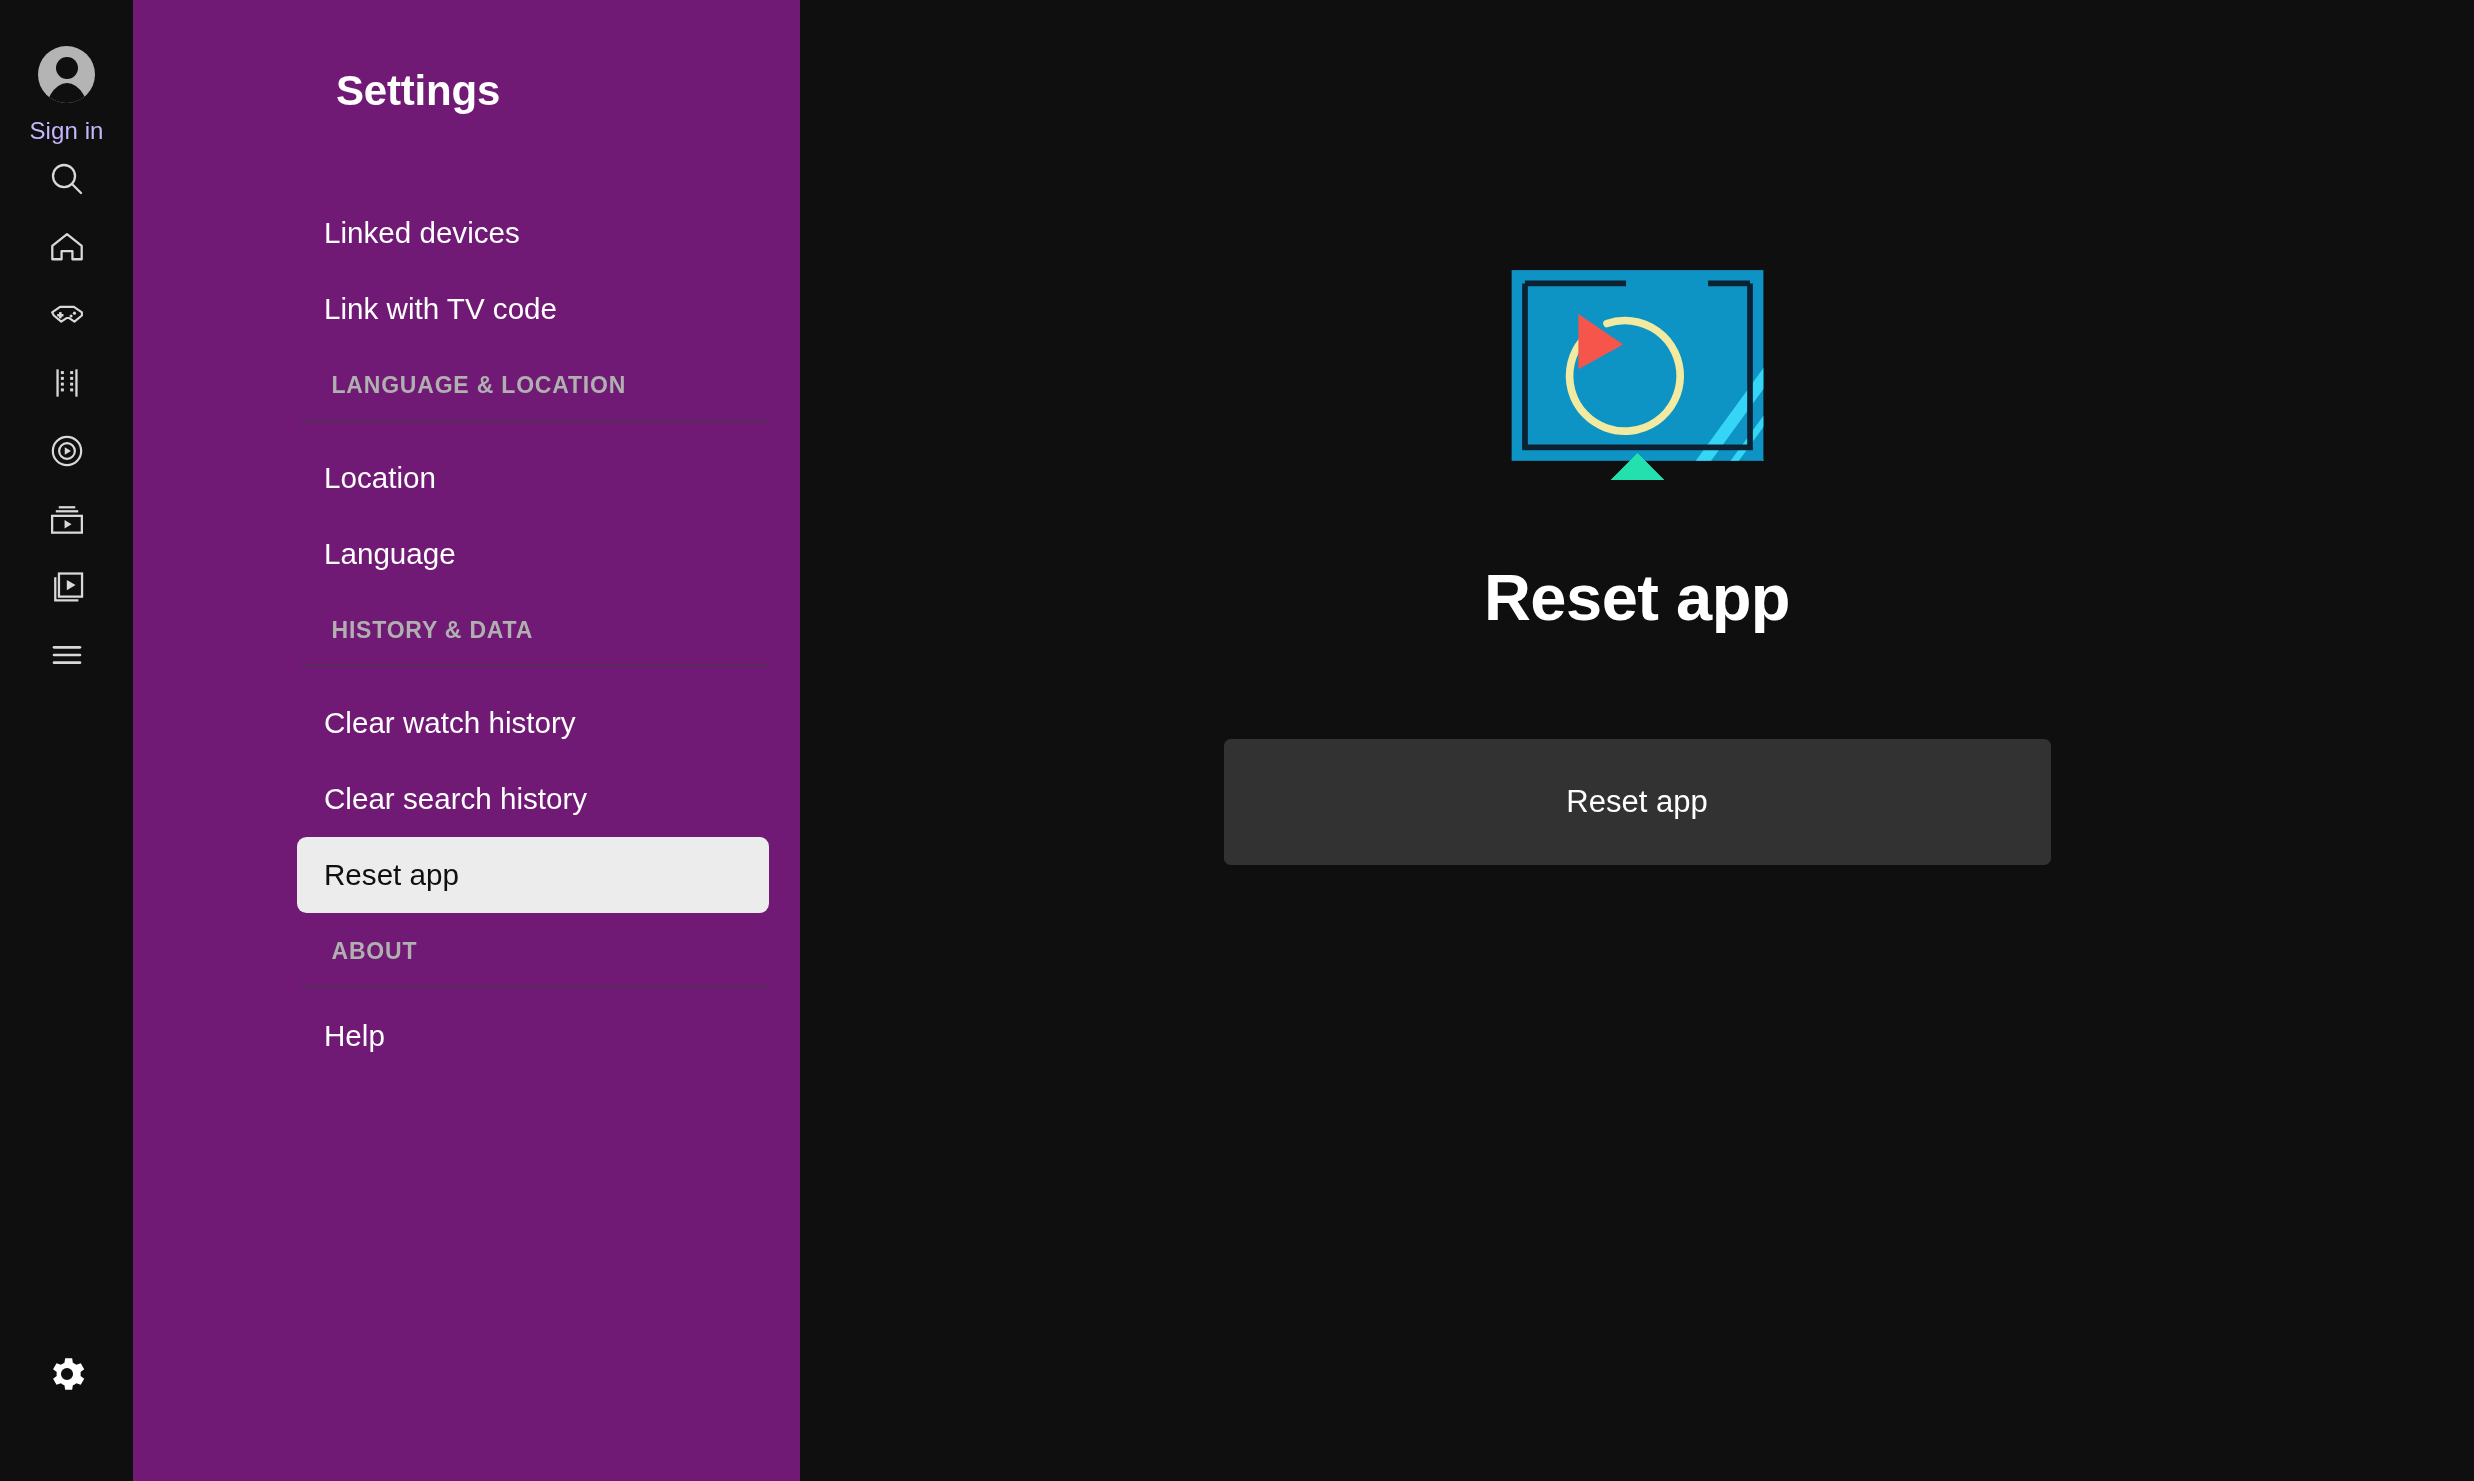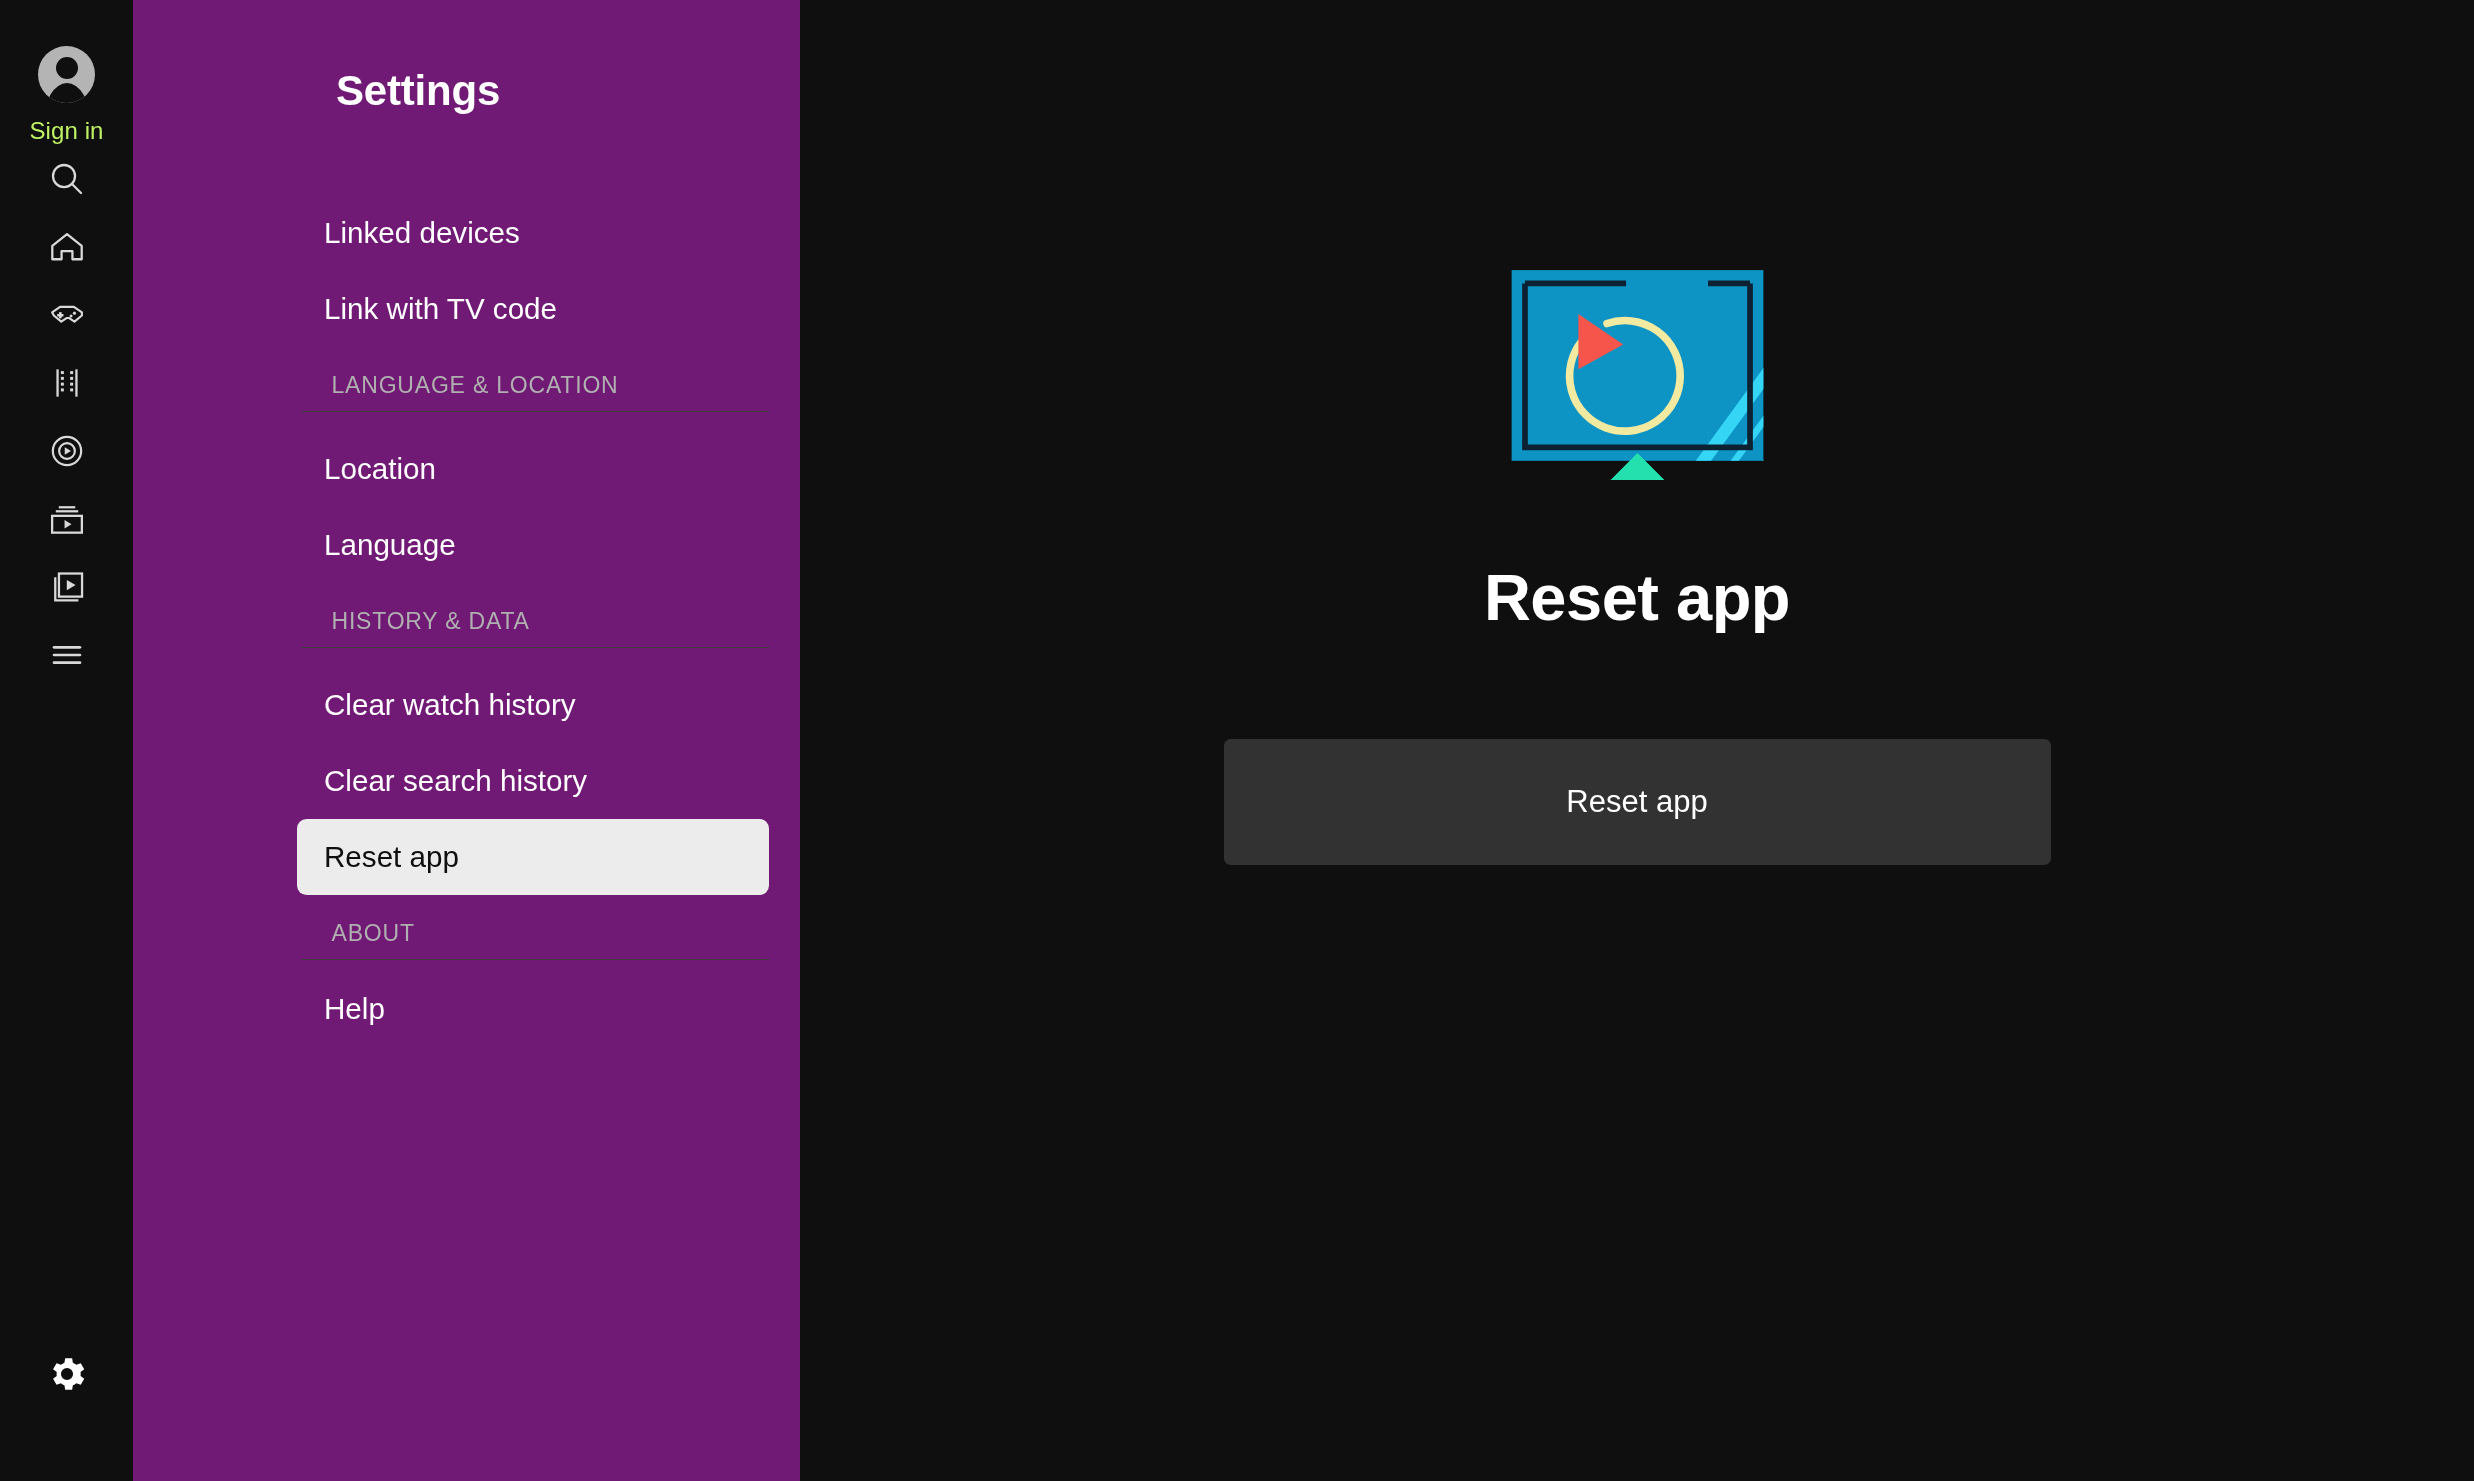--- a/index.html
+++ b/index.html
@@ -68,21 +68,21 @@
     transform: translateX(-50%);
     width: 46px;
     height: 38px;
     border-radius: 50% 50% 0 0 / 100% 100% 0 0;
     background: #0f0f0f;
   }
 
   .signin-label {
     margin-top: 14.3px;
     font-size: 24px;
-    color: #bef264;
+    color: #c4b5fd;
     letter-spacing: 0.1px;
     white-space: nowrap;
   }
 
   .rail-icons {
     position: absolute;
     top: 145px;
     left: 0;
     width: 133px;
     display: flex;
@@ -159,23 +159,23 @@
   .nav-item.selected {
     background: #ececec;
     color: #0f0f0f;
   }
 
   .nav-section {
     margin: 0 31px 0 168px;
     padding-left: 30.5px;
     padding-top: 25px;
     border-bottom: 1.9px solid #3d3d3d;
-    padding-bottom: 12px;
+    padding-bottom: 21px;
     font-size: 23px;
-    font-weight: 400;
+    font-weight: 700;
     color: #b0b0b0;
     letter-spacing: 0.8px;
     white-space: nowrap;
   }
 
   .spacer-sm { height: 19px; }
   .spacer-xs { height: 11.4px; }
 
   
   .v-divider {

